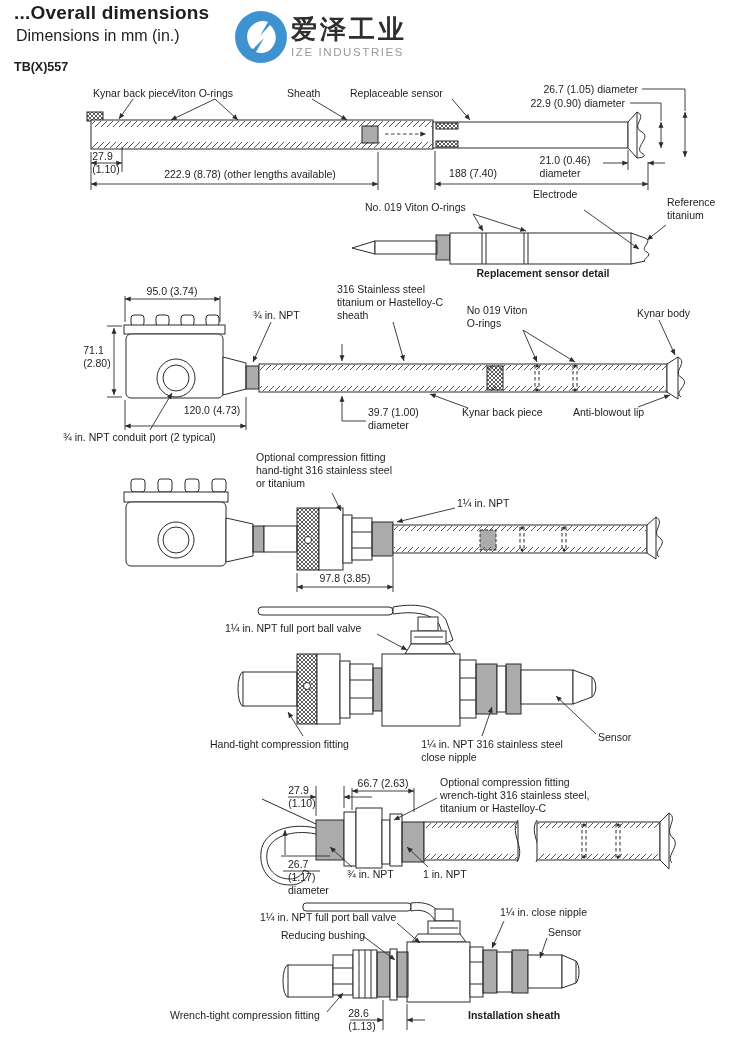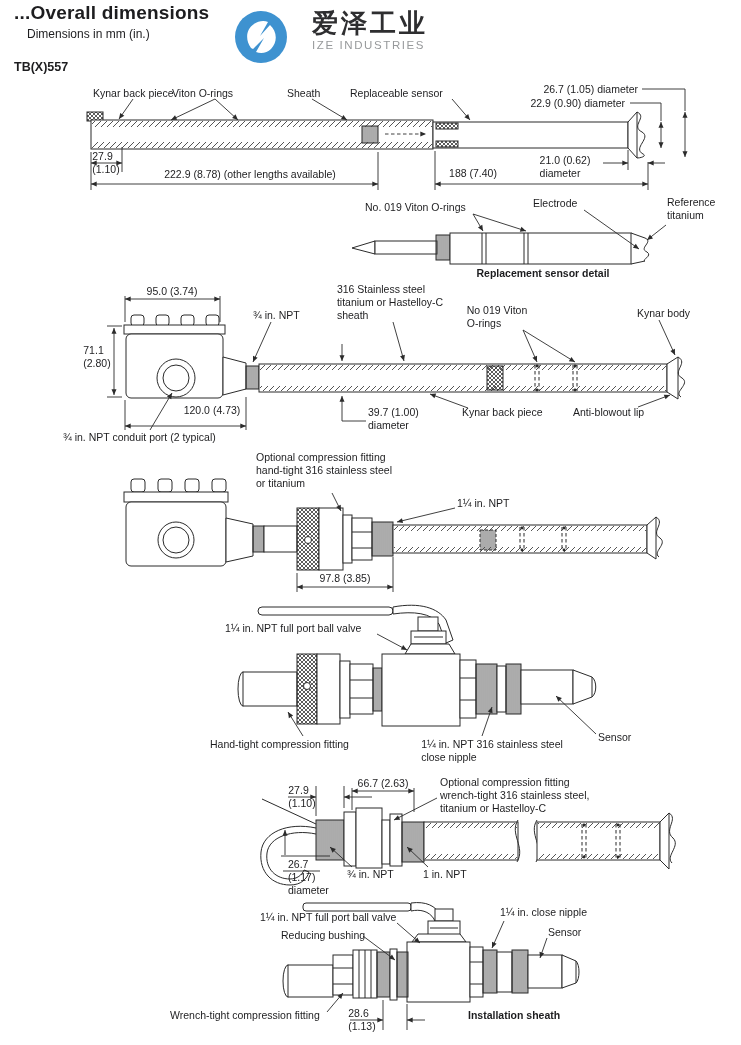--- a/index.html
+++ b/index.html
@@ -1,21 +1,21 @@
 <!DOCTYPE html>
 <html><head>
 <meta charset="utf-8">
 <style>
   html,body{margin:0;padding:0;background:#fff}
   .canvas{position:relative;width:741px;height:1045px;background:#fff;overflow:hidden;
           font-family:Liberation Sans, sans-serif;color:#1d1d1f}
   .title{position:absolute;left:14px;top:2px;font-size:19px;font-weight:bold;letter-spacing:.2px}
-  .subtitle{position:absolute;left:27px;top:27px;font-size:12px}
+  .subtitle{position:absolute;left:16px;top:27px;font-size:16px}
   .model{position:absolute;left:14px;top:60px;font-size:12.5px;font-weight:bold}
-  .logo{position:absolute;left:234px;top:10px;display:flex;align-items:flex-start;gap:24px}
+  .logo{position:absolute;left:234px;top:10px;display:flex;align-items:center;gap:3px}
   .logo-cn{font-size:26px;font-weight:bold;color:#2e2e30;letter-spacing:3px;line-height:1.05}
   .logo-en{font-size:11.5px;color:#97999b;letter-spacing:1.6px;margin-top:2px}
   .lbl{position:absolute;font-size:10.5px;line-height:13px;white-space:pre-line}
   .c{transform:translateX(-50%);}
   .r{transform:translateX(-100%);text-align:right}
   .b{font-weight:bold}
   svg.art{position:absolute;left:0;top:0}
   .ln{stroke:#2b2b2b;stroke-width:1;fill:none}
   .fw{fill:#fff;stroke:#2b2b2b;stroke-width:1}
   .fh{fill:url(#ph);stroke:none}
@@ -331,25 +331,25 @@
   <div class="lbl" style="left:93px;top:87px">Kynar back piece</div>
   <div class="lbl" style="left:172px;top:87px">Viton O-rings</div>
   <div class="lbl" style="left:287px;top:87px">Sheath</div>
   <div class="lbl" style="left:350px;top:87px">Replaceable sensor</div>
   <div class="lbl r" style="left:638px;top:83px">26.7 (1.05) diameter</div>
   <div class="lbl r" style="left:625px;top:97px">22.9 (0.90) diameter</div>
   <div class="lbl c" style="left:106px;top:150px">27.9
 (1.10)</div>
   <div class="lbl c" style="left:250px;top:168px">222.9 (8.78) (other lengths available)</div>
   <div class="lbl c" style="left:473px;top:167px">188 (7.40)</div>
-  <div class="lbl c" style="left:565px;top:154px">21.0 (0.62)
+  <div class="lbl c" style="left:565px;top:154px">21.0 (0.46)
 diameter</div>
 
   <div class="lbl" style="left:365px;top:201px">No. 019 Viton O-rings</div>
-  <div class="lbl" style="left:533px;top:197px">Electrode</div>
+  <div class="lbl" style="left:533px;top:188px">Electrode</div>
   <div class="lbl" style="left:667px;top:196px">Reference
 titanium</div>
   <div class="lbl c b" style="left:543px;top:267px">Replacement sensor detail</div>
 
   <div class="lbl c" style="left:172px;top:285px">95.0 (3.74)</div>
   <div class="lbl" style="left:253px;top:309px">¾ in. NPT</div>
   <div class="lbl c" style="left:390px;top:283px">316 Stainless steel
 titanium or Hastelloy-C
 sheath</div>
   <div class="lbl c" style="left:497px;top:304px">No 019 Viton

